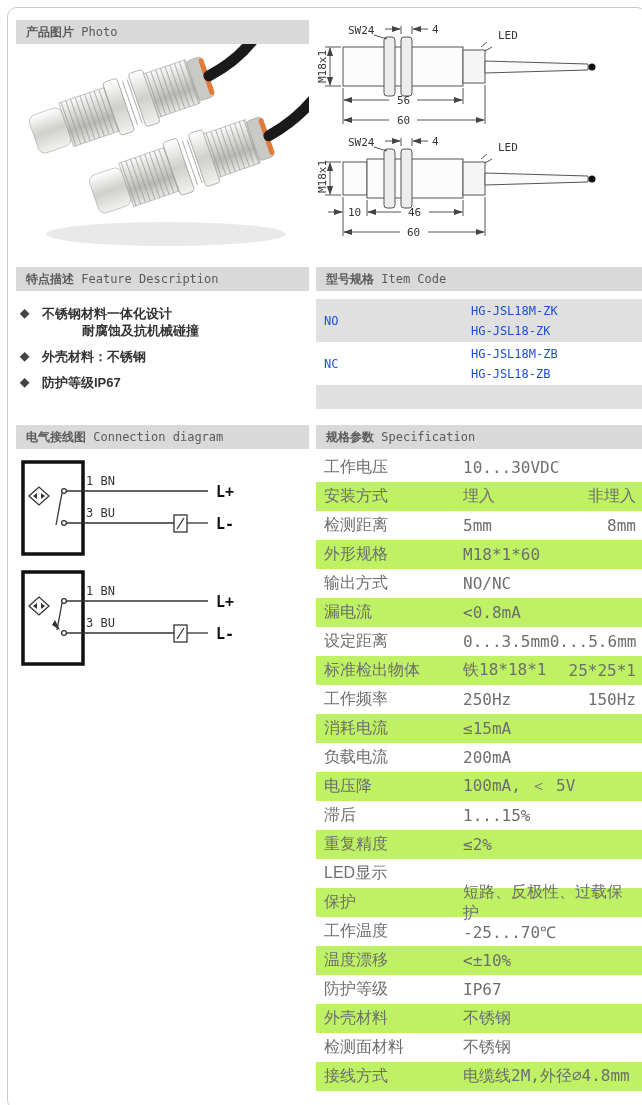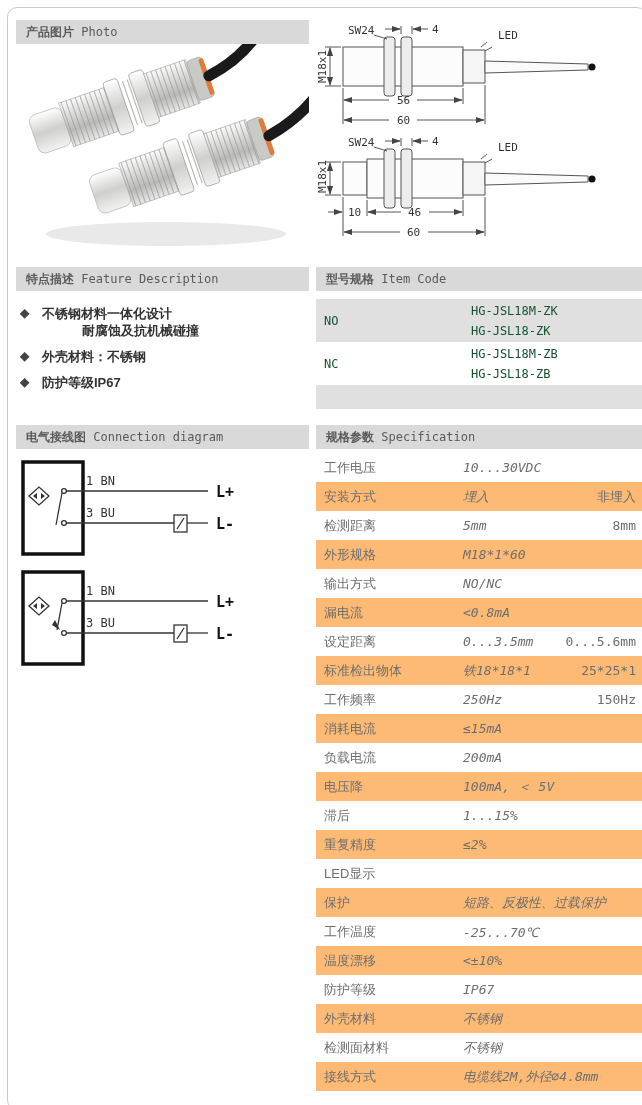--- a/index.html
+++ b/index.html
@@ -13,33 +13,33 @@
     padding-left:10px;white-space:nowrap;}
   .bar .zh{font-family:"Liberation Sans",sans-serif;font-weight:bold;}
   
   .photo-body{height:215px;}
   
   .feat-body{padding:14px 0 0 4px;font-family:"Liberation Sans",sans-serif;}
   .feat-item{display:flex;margin-bottom:9px;color:#333;font-weight:bold;font-size:13px;line-height:17px;}
   .feat-bullet{width:22px;color:#444;font-size:12px;flex:none;}
   .feat-line2{margin-left:40px;}
   
-  .ic-table{margin-top:8px;font-size:12px;color:#14532d;}
+  .ic-table{margin-top:8px;font-size:12px;color:#1d4ed8;}
   .item-row{display:flex;align-items:center;}
   .item-row.alt{background:#e0e0e0;}
   .item-row{min-height:43px;}
   .item-row.empty{min-height:24px;}
   .item-type{width:147px;padding-left:8px;flex:none;}
   .item-codes div{line-height:20px;}
   
-  .spec-table{margin-top:4px;font-size:13px;color:#6e6e6e;}
+  .spec-table{margin-top:4px;font-size:16px;color:#6e6e6e;}
   .spec-row{display:flex;align-items:center;height:29px;}
-  .spec-row.alt{background:#fdba74;}
+  .spec-row.alt{background:#bef264;}
   .spec-label{width:139px;padding-left:8px;flex:none;font-family:"Liberation Sans",sans-serif;}
-  .spec-v1{flex:1;font-style:italic;}
+  .spec-v1{flex:1;}
   .spec-v2{padding-right:6px;text-align:left;}
   
   .conn-body{padding-top:9px;}
   .conn-body svg{display:block;margin-bottom:10px;}
   
   .dim-body{padding-top:4px;}
   svg text{font-family:"DejaVu Sans Mono","Liberation Mono",monospace;}
 </style>
 </head>
 <body>

